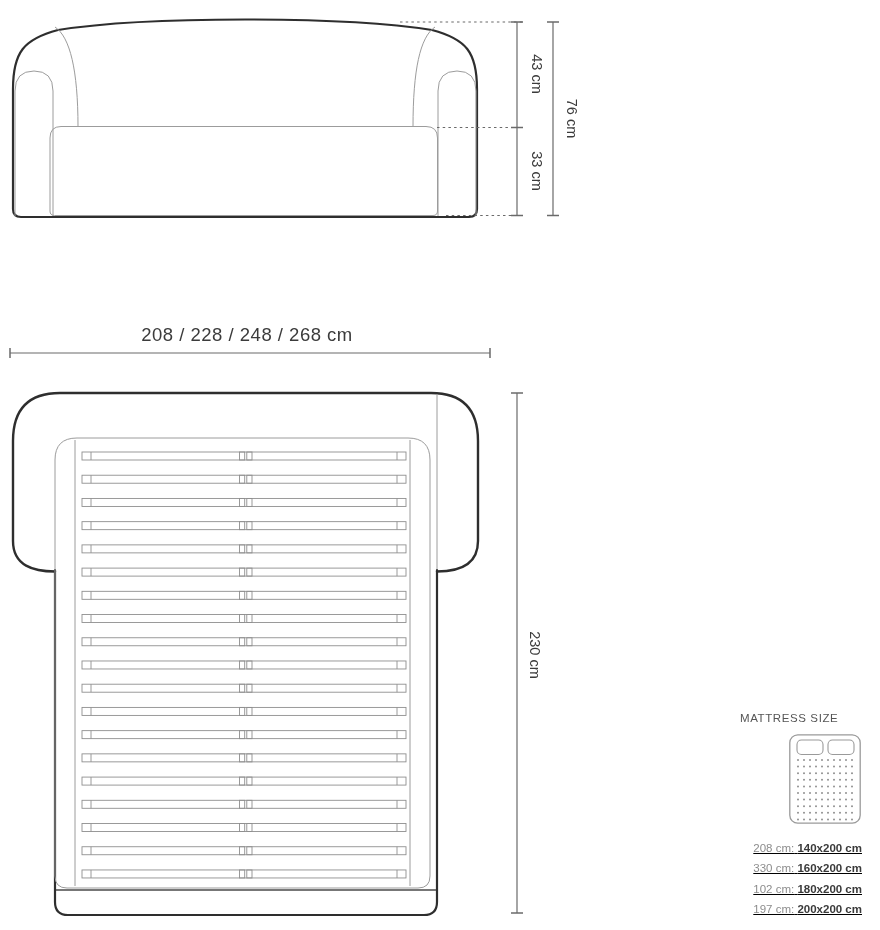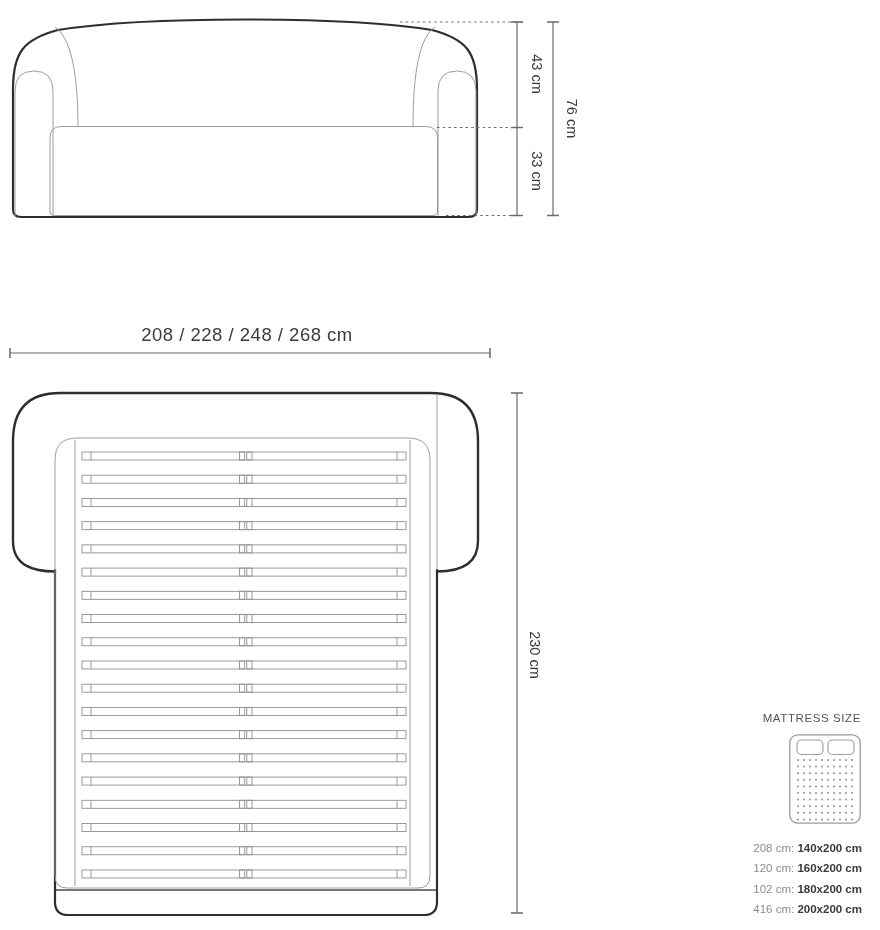--- a/index.html
+++ b/index.html
@@ -12,23 +12,23 @@
   .stroke-mid{stroke:#4a4a4a;stroke-width:1.6;fill:none;}
   .stroke-thin{stroke:var(--c-thin);stroke-width:1;fill:none;}
   .stroke-slat{stroke:var(--c-slat);stroke-width:0.9;fill:none;}
   .dotted{stroke:var(--c-dim);stroke-width:1.1;fill:none;stroke-dasharray:2.5 3.2;}
   .dim{stroke:var(--c-dim);stroke-width:1.2;fill:none;}
   .tick{stroke:var(--c-dim);stroke-width:1.5;}
   .dim-text{fill:var(--c-text);font-family:"Liberation Sans",sans-serif;font-size:14.5px;}
   .width-text{fill:var(--c-text);font-family:"Liberation Sans",sans-serif;font-size:18.5px;letter-spacing:0.5px;}
   
   .legend{position:absolute;left:740px;top:712px;width:122px;}
-  .legend-title{text-align:right;font-size:11.5px;letter-spacing:0.6px;color:#555;margin-right:1px;}
+  .legend-title{font-size:11.5px;letter-spacing:0.6px;color:#555;margin-right:1px;}
   .legend-icon{display:block;margin:10px 1px 0 auto;}
-  .legend-rows{margin-top:14px;}
+  .legend-rows{margin-top:14px;text-decoration:underline;}
   .legend-row{text-align:right;line-height:20.4px;font-size:11.5px;white-space:nowrap;}
   .legend-row .size{color:var(--c-legend-gray);}
   .legend-row .mat{color:var(--c-legend-dark);font-weight:700;}
 </style>
 </head>
 <body>
 
 <div class="canvas">
 
   <svg width="880" height="930" viewBox="0 0 880 930">
@@ -333,18 +333,18 @@
           <circle cx="39" cy="85.4" r="1" fill="#909090"></circle>
           <circle cx="45" cy="85.4" r="1" fill="#909090"></circle>
           <circle cx="51" cy="85.4" r="1" fill="#909090"></circle>
           <circle cx="57" cy="85.4" r="1" fill="#909090"></circle>
           <circle cx="63" cy="85.4" r="1" fill="#909090"></circle>
         </g>
     </svg>
 
     <div class="legend-rows">
       <div class="legend-row"><span class="size">208 cm:</span> <span class="mat">140x200 cm</span></div>
-      <div class="legend-row"><span class="size">120 cm:</span> <span class="mat">160x200 cm</span></div>
+      <div class="legend-row"><span class="size">330 cm:</span> <span class="mat">160x200 cm</span></div>
       <div class="legend-row"><span class="size">102 cm:</span> <span class="mat">180x200 cm</span></div>
-      <div class="legend-row"><span class="size">416 cm:</span> <span class="mat">200x200 cm</span></div>
+      <div class="legend-row"><span class="size">197 cm:</span> <span class="mat">200x200 cm</span></div>
     </div>
   </div>
 </div>
 
 </body></html>

